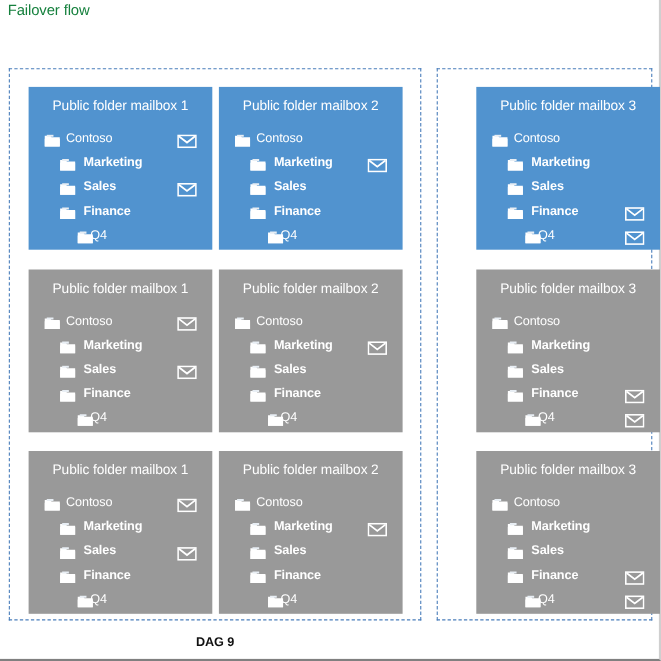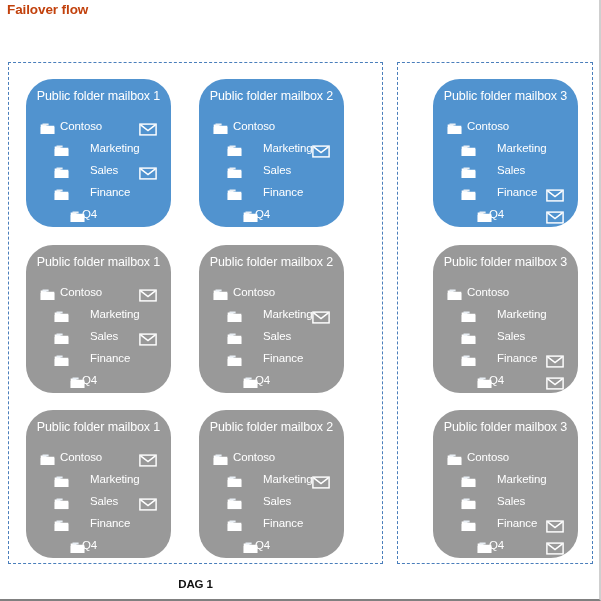--- a/index.html
+++ b/index.html
@@ -26,23 +26,23 @@
     border-right: 2px solid #cfcfcf;
     border-bottom: 2px solid #808080;
     background: #ffffff;
   }
 
   .page-title {
     position: absolute;
     left: 7px;
     top: 2px;
     font-size: 13.5px;
-    font-weight: bold;
+    font-weight: normal;
     letter-spacing: -0.1px;
-    color: #c2410c;
+    color: #15803d;
   }
 
   .page-subtitle {
     position: absolute;
     left: 7px;
     top: 36px;
     font-size: 12.5px;
     color: #2a2a2a;
     letter-spacing: -0.1px;
   }
@@ -65,25 +65,24 @@
     text-align: center;
     letter-spacing: -0.1px;
   }
   #dag-label-1 { left: 8px;   top: 578px; width: 375px; }
   #dag-label-2 { left: 397px; top: 578px; width: 196px; }
 
   
   .mailbox {
     position: absolute;
     box-sizing: border-box;
-    width: 145px;
+    width: 167px;
     height: 148px;
     padding: 0;
     overflow: hidden;
-    border-radius: 27px;
   }
   .mailbox.blue { background: #5193cf; }
   .mailbox.gray { background: #999999; }
 
   .mailbox-title {
     position: absolute;
     left: 0;
     right: 0;
     top: 10px;
     text-align: center;
@@ -118,21 +117,21 @@
     font-size: 11.5px;
     color: #ffffff;
     letter-spacing: -0.1px;
     top: 0;
   }
 
   
   .lvl0 .folder-icon  { left: 14px; }
   .lvl0 .folder-label { left: 34px; }
   .lvl1 .folder-icon  { left: 28px; }
-  .lvl1 .folder-label { left: 64px; }
+  .lvl1 .folder-label { left: 50px; font-weight: bold; }
   .lvl2 .folder-icon  { left: 44px; }
   .lvl2 .folder-label { left: 56px; text-align: center; }
 
   .mail-icon {
     position: absolute;
     right: 14px;
     top: 5px;
     width: 18px;
     height: 13px;
   }
@@ -149,21 +148,21 @@
 </head>
 <body>
 
 <div id="page">
 
   <div class="page-title">Failover flow</div>
 
   <div class="dag" id="dag-1"></div>
   <div class="dag" id="dag-2"></div>
 
-  <div class="dag-label" id="dag-label-1">DAG 1</div>
+  <div class="dag-label" id="dag-label-1">DAG 9</div>
 
   <div id="mailbox-container">
       <div class="mailbox blue col-1 row-1">
         <div class="mailbox-title">Public folder mailbox 1</div>
         <div class="folder-list">
           <div class="folder-row lvl0">
             <span class="folder-icon"><svg viewBox="0 0 16 13" width="15" height="12" aria-hidden="true">
                 <path d="M0.6 1.6 H6.0 L7.3 3.1 H15.4 V12.0 H0.6 Z" fill="#ffffff"></path>
                 <path d="M2.6 0.6 H9.2 V2.6 H2.6 Z" fill="#e8eef4"></path>
                 <path d="M0.6 4.4 H15.4 V12.0 H0.6 Z" fill="#ffffff"></path>

